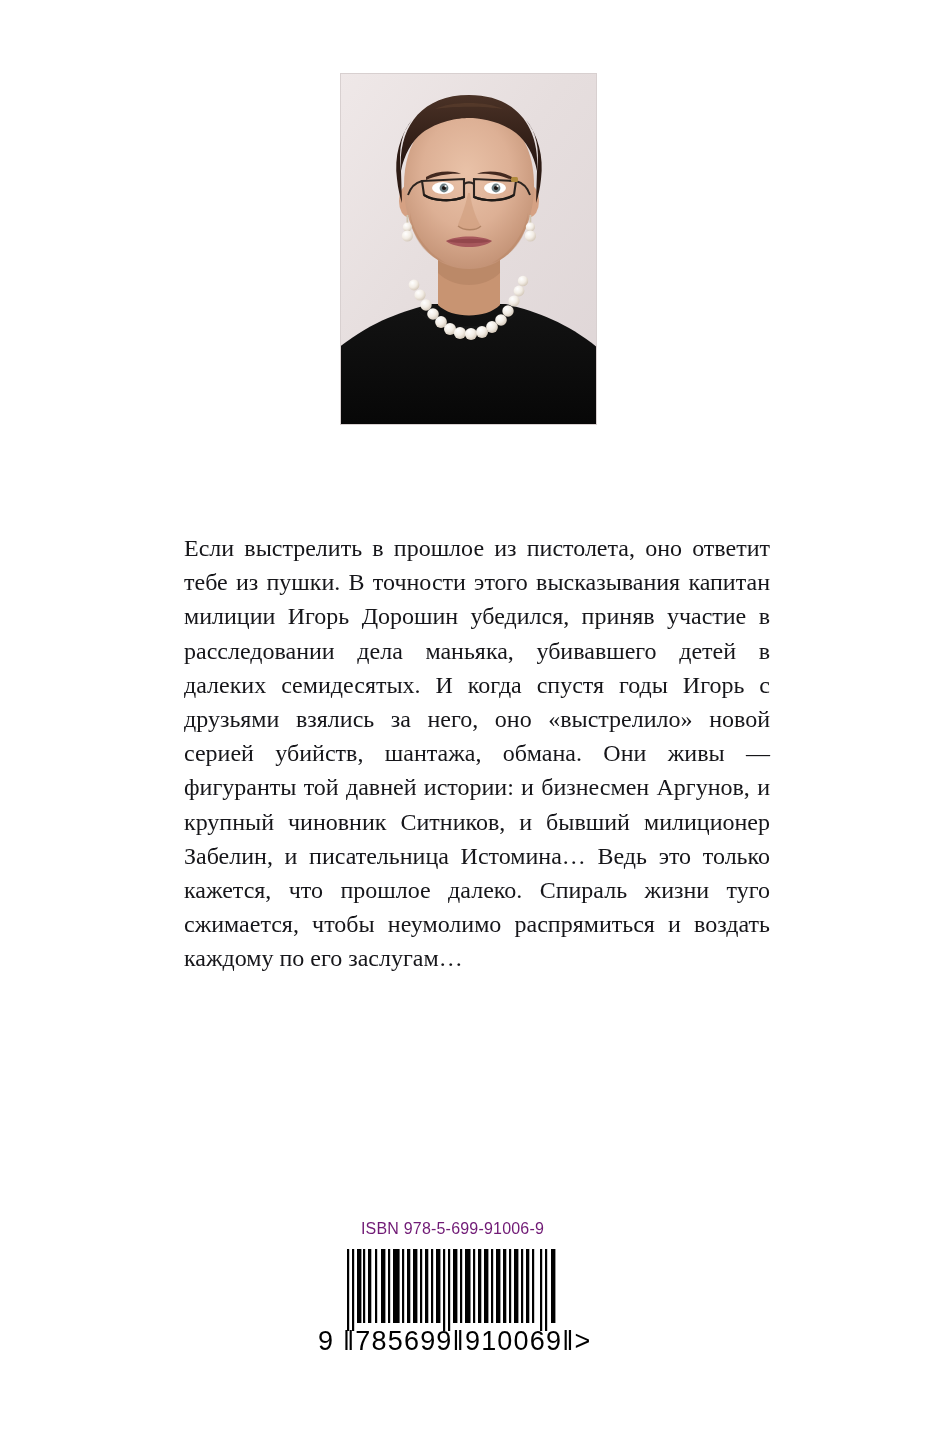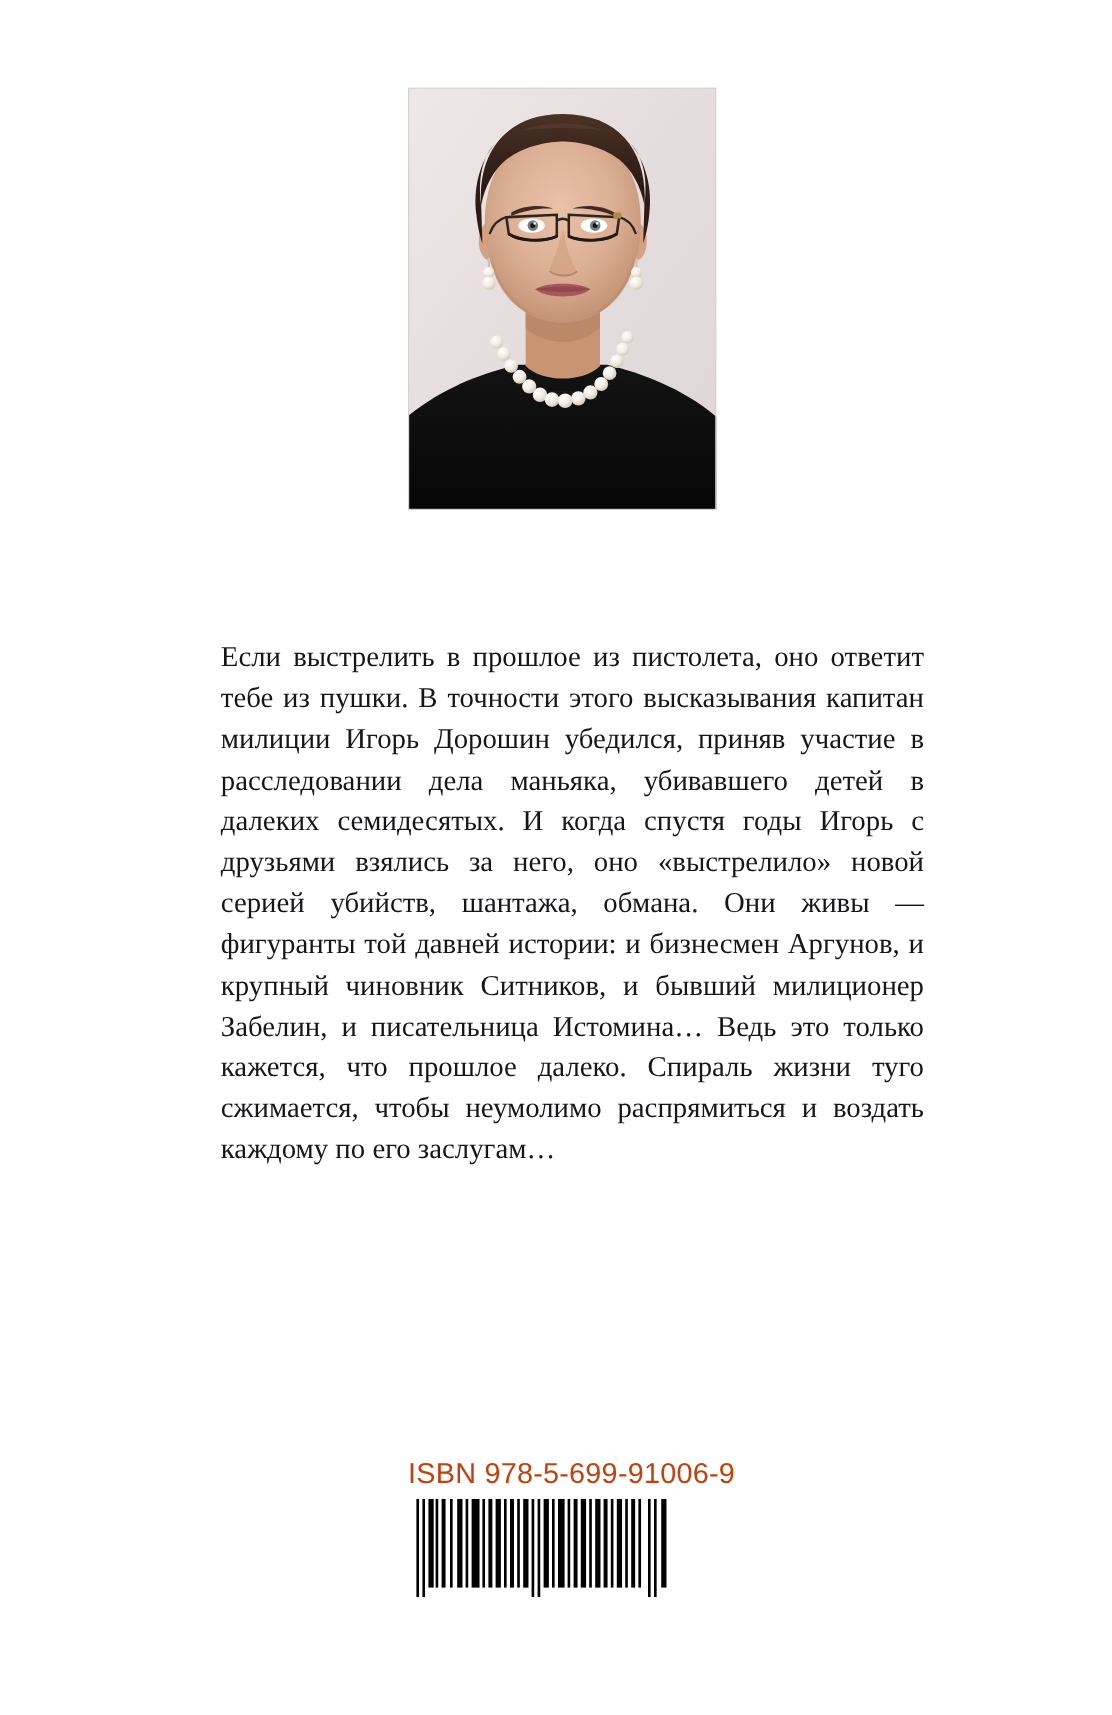--- a/index.html
+++ b/index.html
@@ -77,23 +77,23 @@
   
   .isbn-block {
     position: absolute;
     left: 340px;
     top: 1216px;
     width: 225px;
     text-align: center;
   }
   .isbn-text {
     font-family: "Liberation Sans", "DejaVu Sans", sans-serif;
-    font-size: 24px;
+    font-size: 16px;
     letter-spacing: 0.2px;
-    color: #c2410c;
+    color: #701a75;
     line-height: 26px;
     white-space: nowrap;
   }
   .barcode {
     position: absolute;
     left: 343px;
     top: 1249px;
     width: 216px;
     height: 82px;
   }
@@ -281,14 +281,18 @@
         <rect x="183" y="0" width="3.3" height="74"></rect>
         <rect x="189" y="0" width="2.2" height="74"></rect>
 
         <rect x="197" y="0" width="2.2" height="82"></rect>
         <rect x="202" y="0" width="2.2" height="82"></rect>
         <rect x="208" y="0" width="4.4" height="74"></rect>
       </g>
     </svg>
   </div>
 
+  <div class="barcode-digits">
+    <span>9</span>
+    <span>‖</span><span>785699</span><span>‖</span><span>910069</span><span>‖</span><span>&gt;</span>
+  </div>
 
 </div>
 
 </body></html>

